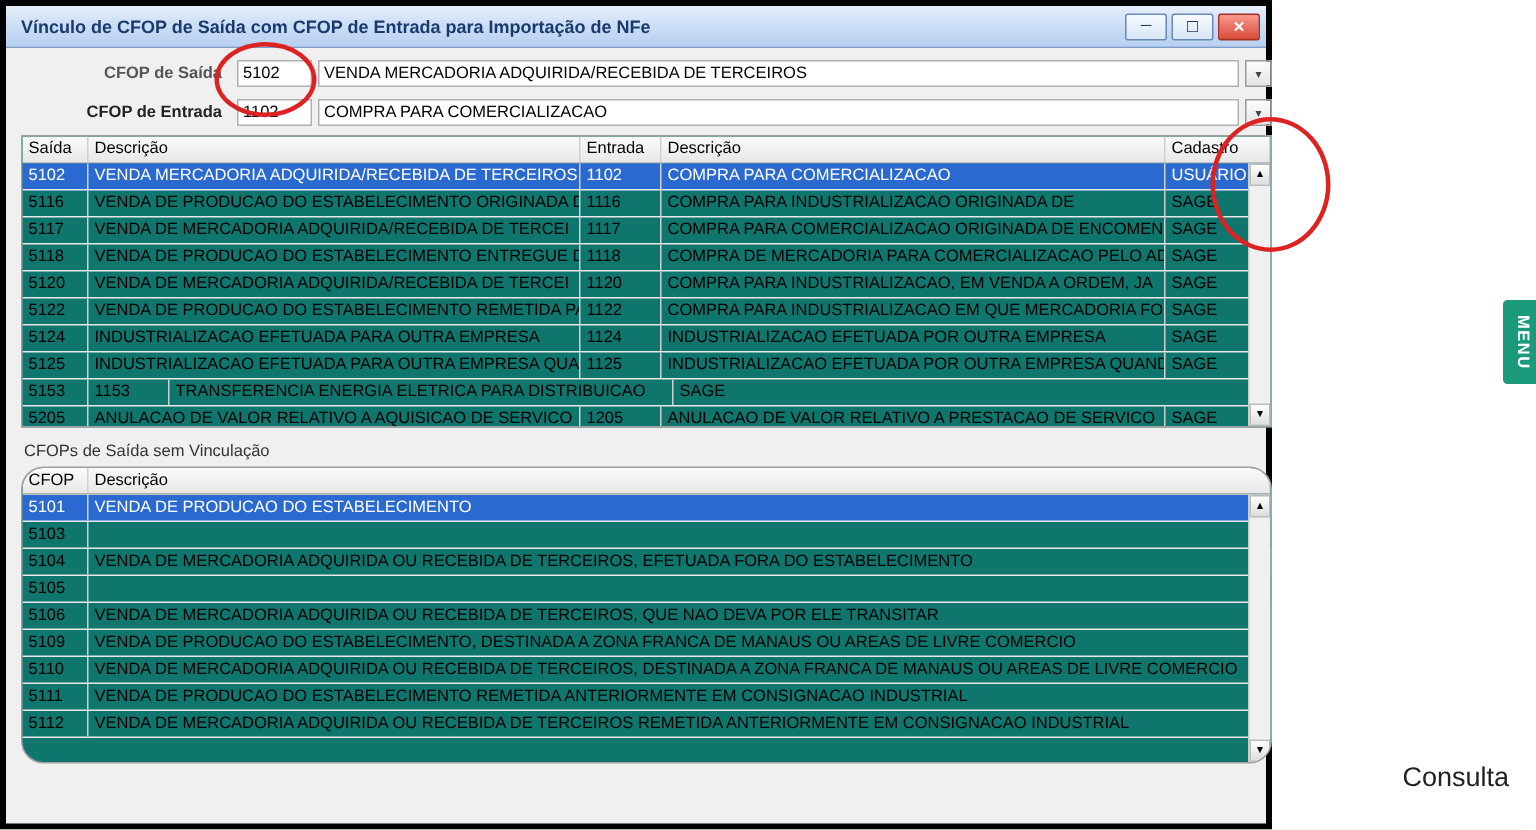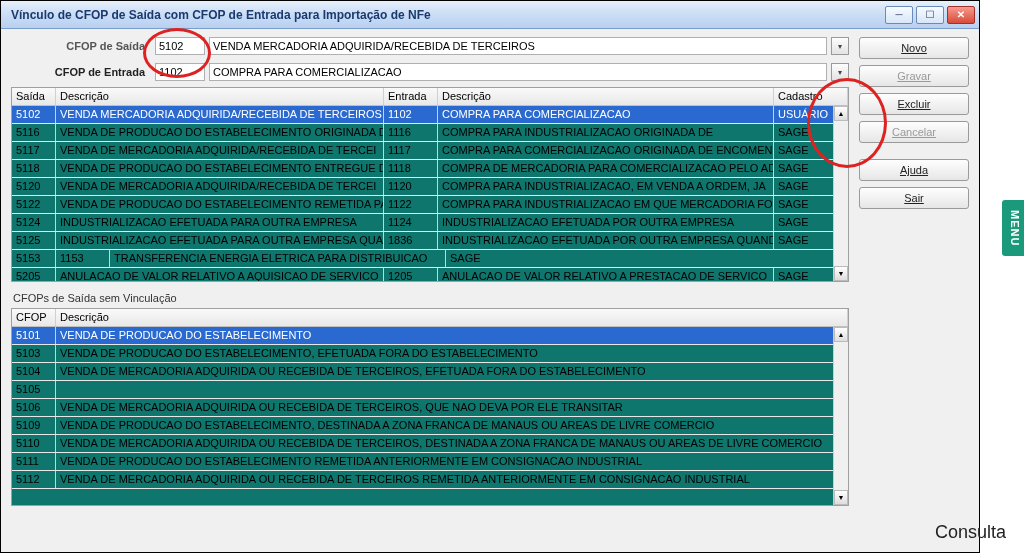--- a/index.html
+++ b/index.html
@@ -6,23 +6,23 @@
   body {
     font-family: Tahoma, Arial, sans-serif;
     font-size: 11px;
     background: #fff;
     width: 1024px;
     height: 553px;
     overflow: hidden;
     position: relative;
   }
   .window {
-    width: 980px;
+    width: 848px;
     height: 553px;
-    border: 1px solid #000000;
+    border: 4px solid #000000;
     background: #f0f0f0;
     display: flex;
     flex-direction: column;
   }
   .titlebar {
     height: 28px;
     background: linear-gradient(to bottom, #e8f0fb 0%, #cfe0f7 40%, #b8d0f0 100%);
     display: flex;
     align-items: center;
     border-bottom: 1px solid #7a9ec9;
@@ -116,35 +116,35 @@
   .grid1 .c3{width:54px;}
   .grid1 .c4{width:336px;}
   .grid1 .c5{width:70px;flex:1;}
   .grid1{height:195px;position:relative;}
   .grid1 .scroll{position:absolute;right:0;top:18px;bottom:0;width:15px;background:#f0f0f0;border-left:1px solid #ccc;}
   .grid1 .scroll .up,.grid1 .scroll .down{height:15px;background:linear-gradient(#fff,#ddd);border:1px solid #bbb;display:flex;align-items:center;justify-content:center;font-size:7px;}
   .grid1 .scroll .down{position:absolute;bottom:0;left:0;right:0;}
   .sectionlabel{margin:10px 0 4px 2px;color:#333;}
   .grid2 .c1{width:44px;}
   .grid2 .c2{flex:1;}
-  .grid2{height:198px;position:relative;}
+  .grid2{height:198px;position:relative;border-radius:15px;}
   .grid2 .scroll{position:absolute;right:0;top:18px;bottom:0;width:15px;background:#f0f0f0;border-left:1px solid #ccc;}
   .grid2 .scroll .up,.grid2 .scroll .down{height:15px;background:linear-gradient(#fff,#ddd);border:1px solid #bbb;display:flex;align-items:center;justify-content:center;font-size:7px;}
   .grid2 .scroll .down{position:absolute;bottom:0;left:0;right:0;}
 
   .menutab{
     position:absolute;right:0;top:200px;
     writing-mode:vertical-rl;
     background:#1a9a7a;color:#fff;font-weight:bold;
     padding:10px 3px;width:22px;text-align:center;
     border-radius:3px 0 0 3px;
     font-size:11px;letter-spacing:1px;
   }
   .statusword{
-    position:absolute;right:18px;bottom:10px;
+    position:absolute;right:18px;bottom:24px;
     font-size:18px;color:#222;
   }
   
   .redcircle{
     position:absolute;border:3px solid #d22;border-radius:50%;
     pointer-events:none;
   }
 </style>
 </head>
 <body>
@@ -227,21 +227,21 @@
             <div class="grow">
               <div class="c1">5124</div>
               <div class="c2">INDUSTRIALIZACAO EFETUADA PARA OUTRA EMPRESA</div>
               <div class="c3">1124</div>
               <div class="c4">INDUSTRIALIZACAO EFETUADA POR OUTRA EMPRESA</div>
               <div class="c5">SAGE</div>
             </div>
             <div class="grow">
               <div class="c1">5125</div>
               <div class="c2">INDUSTRIALIZACAO EFETUADA PARA OUTRA EMPRESA QUAND</div>
-              <div class="c3">1836</div>
+              <div class="c3">1125</div>
               <div class="c4">INDUSTRIALIZACAO EFETUADA POR OUTRA EMPRESA QUANDO</div>
               <div class="c5">SAGE</div>
             </div>
             <div class="grow">
               <div class="c1">5153</div>
               <div class="c3">1153</div>
               <div class="c4">TRANSFERENCIA ENERGIA ELETRICA PARA DISTRIBUICAO</div>
               <div class="c5">SAGE</div>
             </div>
             <div class="grow">
@@ -265,21 +265,20 @@
           <div class="c1">CFOP</div>
           <div class="c2">Descrição</div>
         </div>
         <div id="grid2-body">
             <div class="grow sel">
               <div class="c1">5101</div>
               <div class="c2">VENDA DE PRODUCAO DO ESTABELECIMENTO</div>
             </div>
             <div class="grow">
               <div class="c1">5103</div>
-              <div class="c2">VENDA DE PRODUCAO DO ESTABELECIMENTO, EFETUADA FORA DO ESTABELECIMENTO</div>
             </div>
             <div class="grow">
               <div class="c1">5104</div>
               <div class="c2">VENDA DE MERCADORIA ADQUIRIDA OU RECEBIDA DE TERCEIROS, EFETUADA FORA DO ESTABELECIMENTO</div>
             </div>
             <div class="grow">
               <div class="c1">5105</div>
             </div>
             <div class="grow">
               <div class="c1">5106</div>
@@ -302,29 +301,20 @@
               <div class="c2">VENDA DE MERCADORIA ADQUIRIDA OU RECEBIDA DE TERCEIROS REMETIDA ANTERIORMENTE EM CONSIGNACAO INDUSTRIAL</div>
             </div>
           </div>
         <div class="scroll">
           <div class="up">▲</div>
           <div class="down">▼</div>
         </div>
       </div>
     </div>
 
-    <div class="side">
-      <button>Novo</button>
-      <button disabled="">Gravar</button>
-      <button>Excluir</button>
-      <button disabled="">Cancelar</button>
-      <div style="height:4px"></div>
-      <button>Ajuda</button>
-      <button>Sair</button>
-    </div>
   </div>
 </div>
 
 <div class="menutab">MENU</div>
 <div class="statusword">Consulta</div>
 
 <div class="redcircle" style="left:143px;top:28px;width:68px;height:50px;"></div>
 <div class="redcircle" style="left:807px;top:78px;width:80px;height:90px;"></div>
 
 </body></html>

